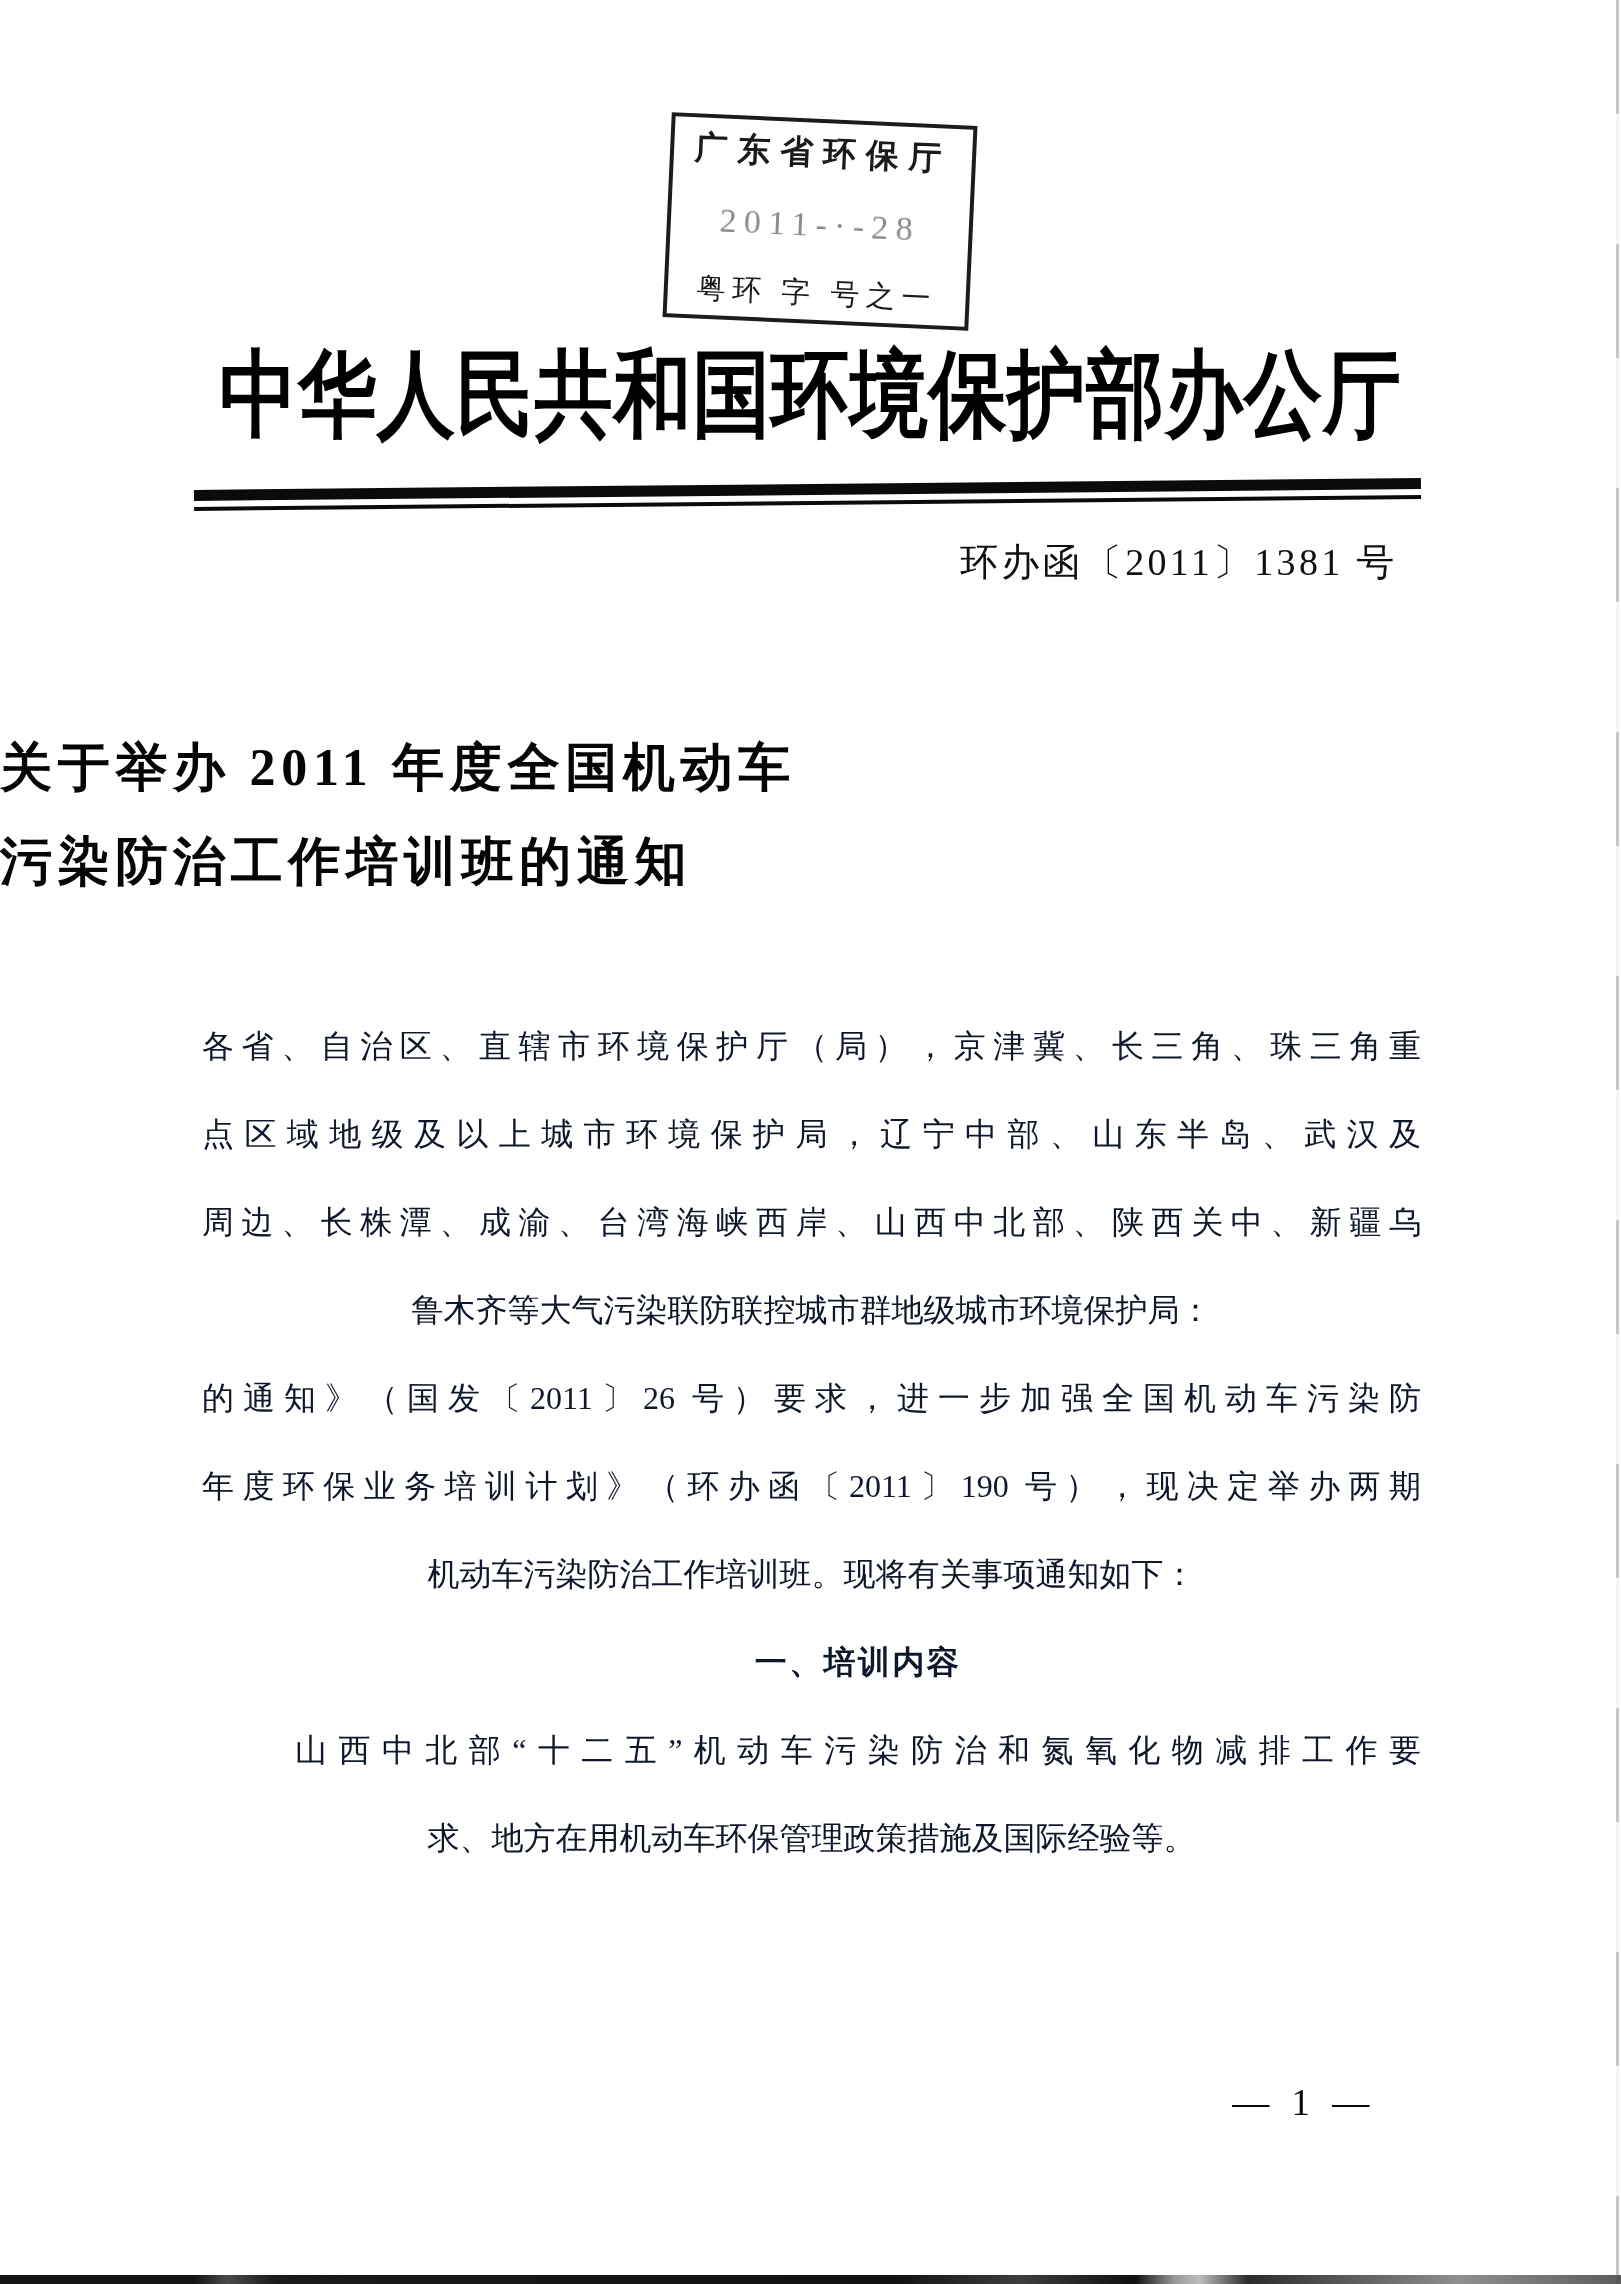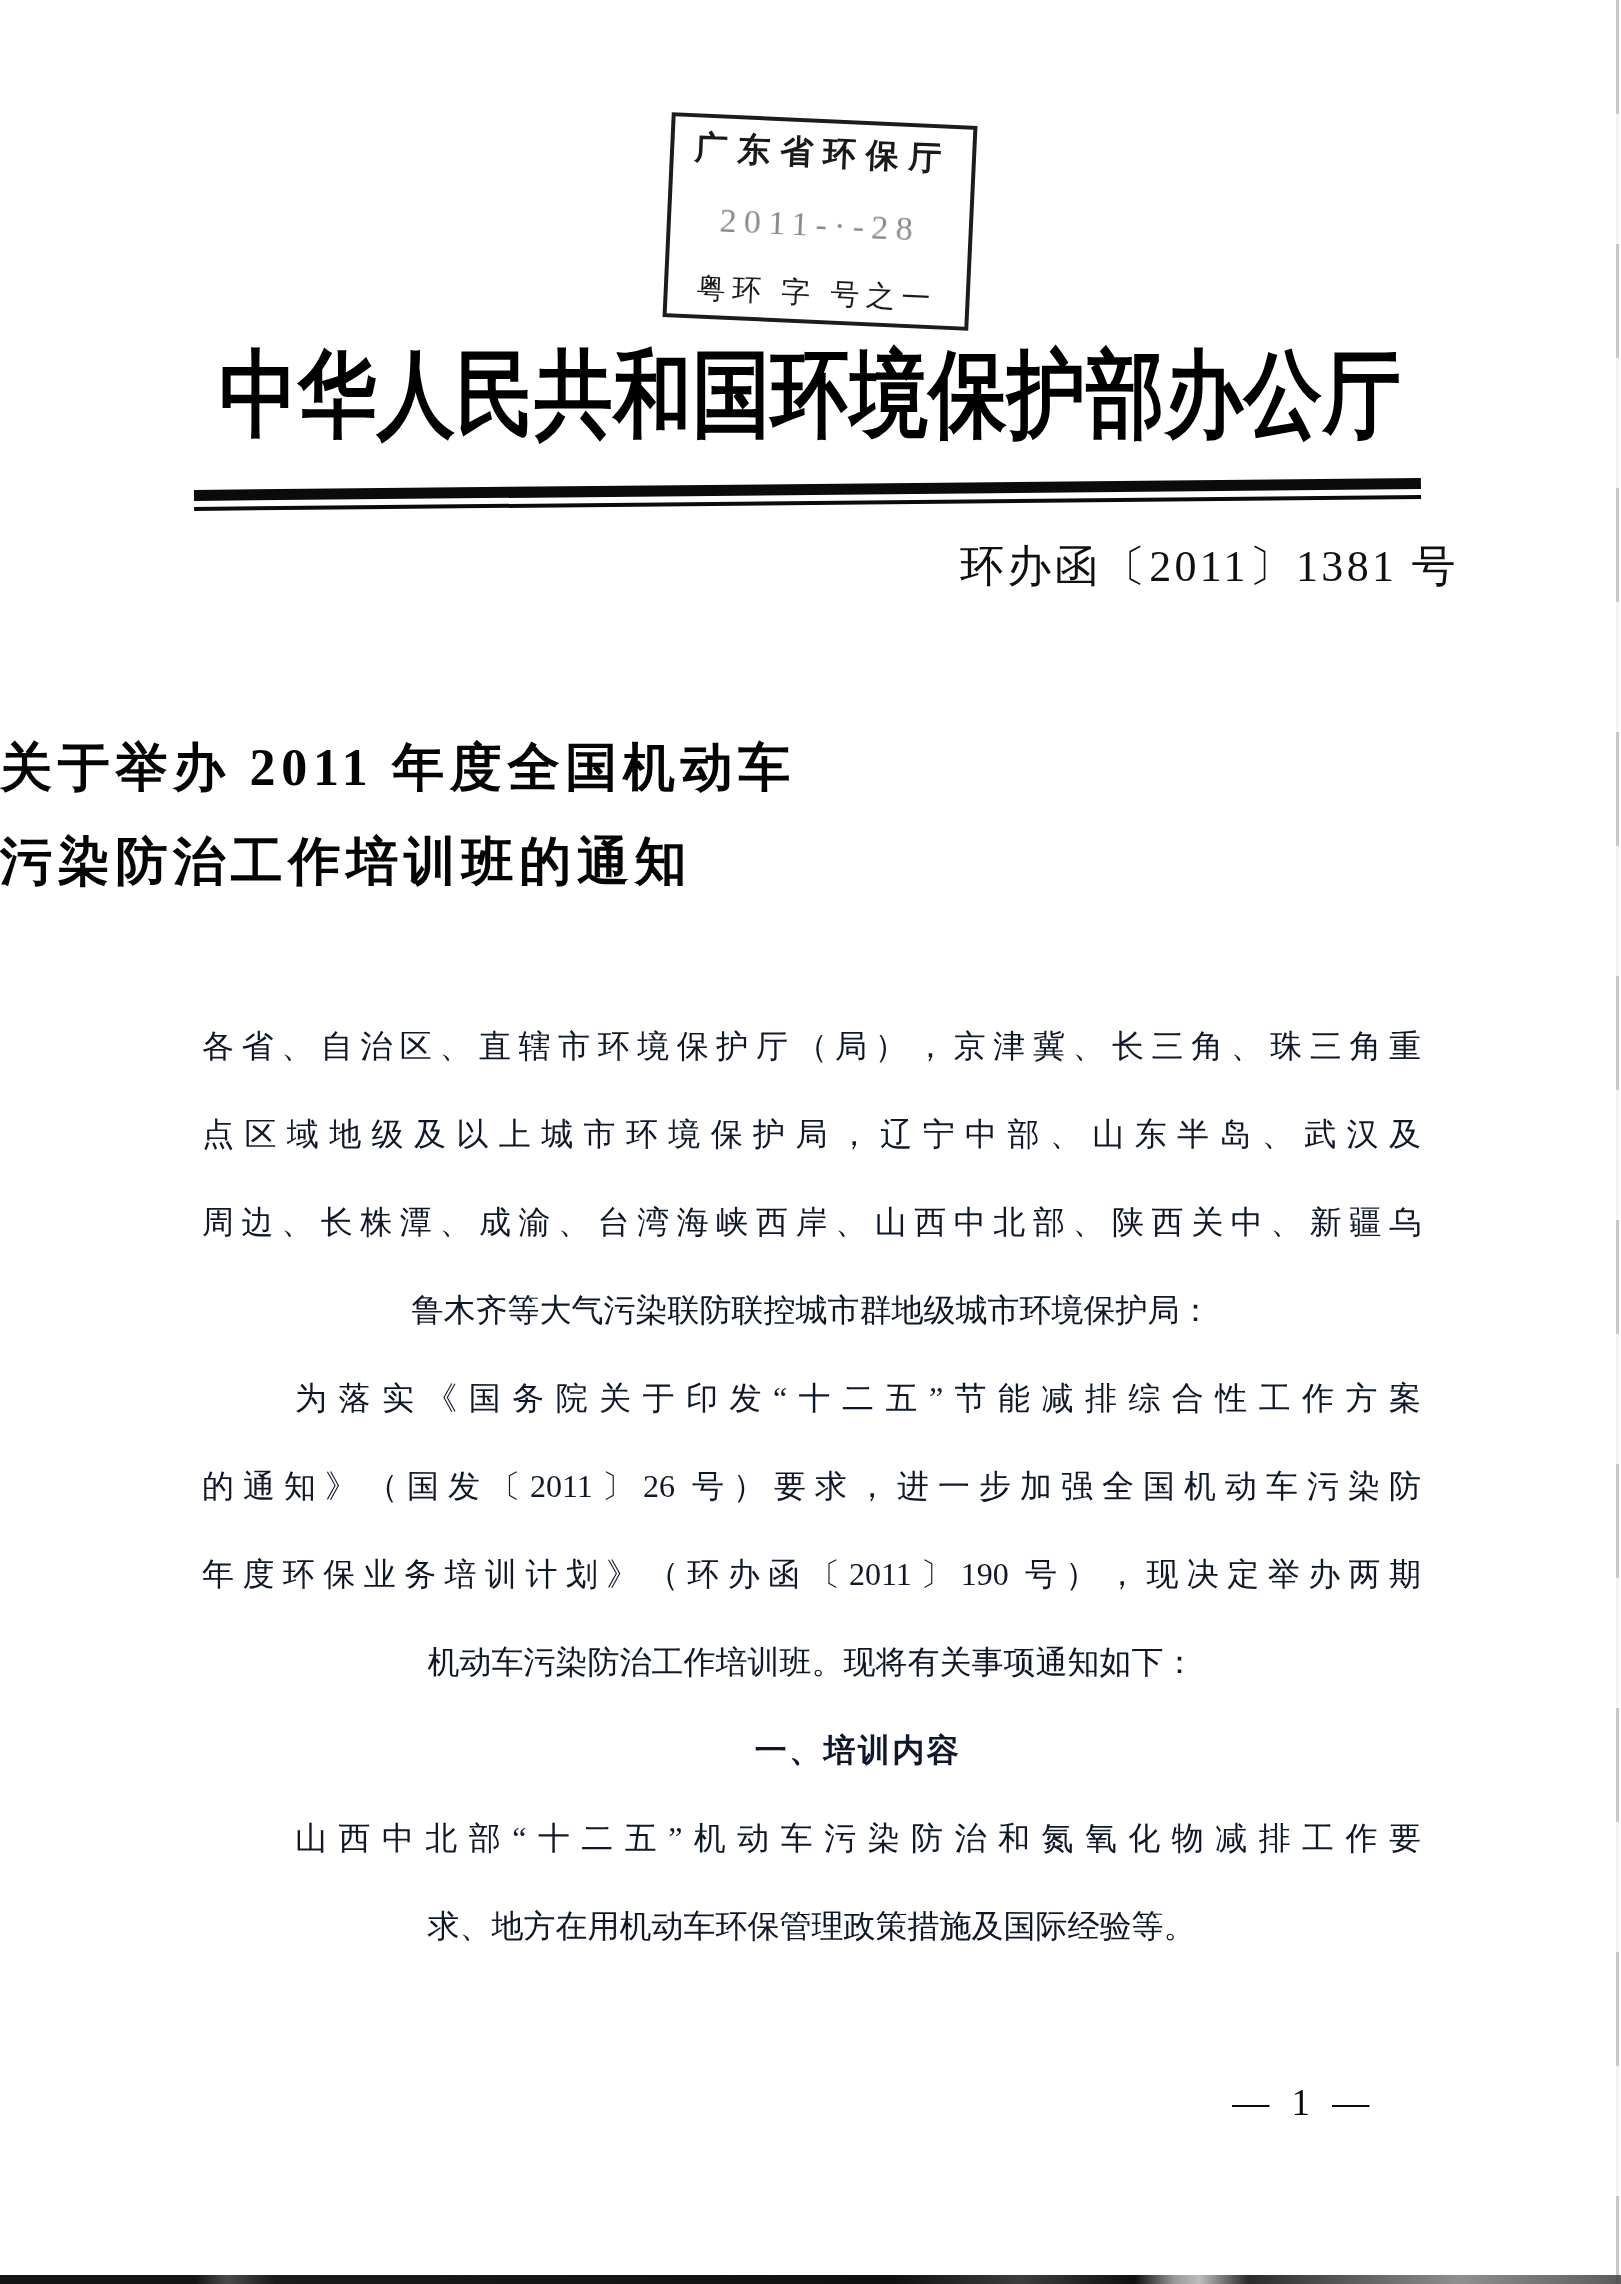--- a/index.html
+++ b/index.html
@@ -47,21 +47,21 @@
   }
   .rule {
     position:absolute; left:194px; top:484px; width:1227px;
     transform:rotate(-0.55deg);
   }
   .rule-thick { height:11.4px; background:#0b0b0b; }
   .rule-thin  { height:4.1px;  background:#0b0b0b; margin-top:5.7px; }
 
   .doc-number {
     position:absolute; top:537px; left:960px; width:456px;
-    font-size:44px; letter-spacing:3.3px; color:#101010; white-space:nowrap;
+    font-size:38px; letter-spacing:3.3px; color:#101010; white-space:nowrap;
   }
 
   
   .doc-title {
     position:absolute; top:721px; left:0; width:100%;
     text-align:left; font-weight:bold; color:#050505;
     font-size:52px; line-height:94px; letter-spacing:5.7px;
   }
 
   
@@ -125,21 +125,20 @@
   <div class="doc-title">
     <div>关于举办 2011 年度全国机动车</div>
     <div>污染防治工作培训班的通知</div>
   </div>
 
   <div class="body">
     <div class="line jf">各省、自治区、直辖市环境保护厅（局），京津冀、长三角、珠三角重</div>
     <div class="line jf">点区域地级及以上城市环境保护局，辽宁中部、山东半岛、武汉及</div>
     <div class="line jf">周边、长株潭、成渝、台湾海峡西岸、山西中北部、陕西关中、新疆乌</div>
     <div class="line">鲁木齐等大气污染联防联控城市群地级城市环境保护局：</div>
-    <div class="line ind jf">为落实《国务院关于印发“十二五”节能减排综合性工作方案</div>
     <div class="line jf">的通知》（国发〔2011〕26 号）要求，进一步加强全国机动车污染防</div>
     <div class="line jf">年度环保业务培训计划》（环办函〔2011〕190 号），现决定举办两期</div>
     <div class="line">机动车污染防治工作培训班。现将有关事项通知如下：</div>
     <div class="line ind hei">一、培训内容</div>
     <div class="line ind jf">山西中北部“十二五”机动车污染防治和氮氧化物减排工作要</div>
     <div class="line">求、地方在用机动车环保管理政策措施及国际经验等。</div>
   </div>
 
   <div class="page-number">— 1 —</div>
 

